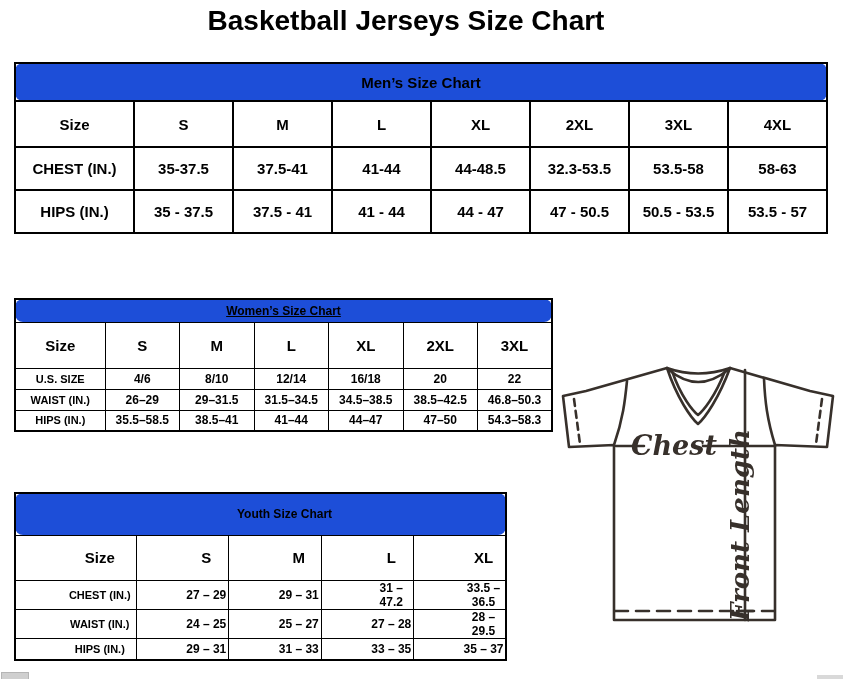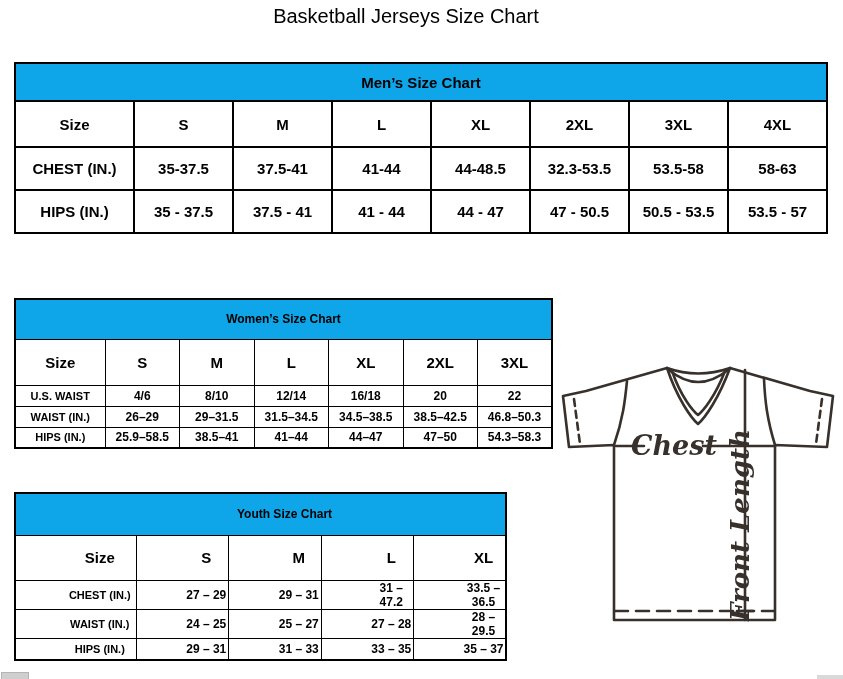--- a/index.html
+++ b/index.html
@@ -6,45 +6,45 @@
   body{
     position:relative;
     width:843px;height:679px;
     background:#ffffff;
     font-family:"Liberation Sans",sans-serif;
     color:#000;
     overflow:hidden;
   }
   .page-title{
     position:absolute;top:5px;left:0;width:812px;
-    text-align:center;font-size:20px;font-weight:normal;
+    text-align:center;font-size:28px;font-weight:bold;
     letter-spacing:0px;
   }
   table.size-table{
     position:absolute;
     border-collapse:collapse;
     table-layout:fixed;
     background:#fff;
     border:2px solid #000;
   }
   table.size-table th,table.size-table td{
     text-align:center;vertical-align:middle;
     padding:0;font-weight:bold;color:#000;
   }
-  .caption-cell{background:#0ea5e9;font-size:17px;}
+  .caption-cell{background:#1d4ed8;font-size:17px;border-radius:8px;}
   
   table.men{left:14px;top:62px;width:814px;}
   table.men th,table.men td{border:2px solid #000;font-size:15px;}
   table.men tr.caption-row{height:38px;}
   table.men tr.size-row{height:46px;}
   table.men tr.data-row{height:43px;}
   
   table.women{left:14px;top:298px;width:539px;}
   table.women th,table.women td{border:1px solid #000;font-size:12px;}
-  table.women tr.caption-row{height:40px;}
+  table.women tr.caption-row{height:23px;text-decoration:underline;}
   table.women tr.size-row{height:46px;}
   table.women tr.size-row th{font-size:15px;}
   table.women tr.data-row{height:21px;}
   table.women tr.data-row th{font-size:11px;}
   
   table.youth{left:14px;top:492px;width:493px;}
   table.youth th,table.youth td{border:1px solid #000;font-size:12px;padding-left:48px;}
   table.youth tr.caption-row{height:42px;}
   table.youth tr.size-row{height:45px;}
   table.youth tr.size-row th{font-size:15px;}
@@ -133,40 +133,40 @@
   <tr class="size-row">
     <th>Size</th>
     <th>S</th>
     <th>M</th>
     <th>L</th>
     <th>XL</th>
     <th>2XL</th>
     <th>3XL</th>
   </tr>
   <tr class="data-row">
-    <th>U.S. WAIST</th>
+    <th>U.S. SIZE</th>
     <td>4/6</td>
     <td>8/10</td>
     <td>12/14</td>
     <td>16/18</td>
     <td>20</td>
     <td>22</td>
   </tr>
   <tr class="data-row">
     <th>WAIST (IN.)</th>
     <td>26–29</td>
     <td>29–31.5</td>
     <td>31.5–34.5</td>
     <td>34.5–38.5</td>
     <td>38.5–42.5</td>
     <td>46.8–50.3</td>
   </tr>
   <tr class="data-row">
     <th>HIPS (IN.)</th>
-    <td>25.9–58.5</td>
+    <td>35.5–58.5</td>
     <td>38.5–41</td>
     <td>41–44</td>
     <td>44–47</td>
     <td>47–50</td>
     <td>54.3–58.3</td>
   </tr>
 </tbody>
   </table>
 
 <table class="size-table youth">

